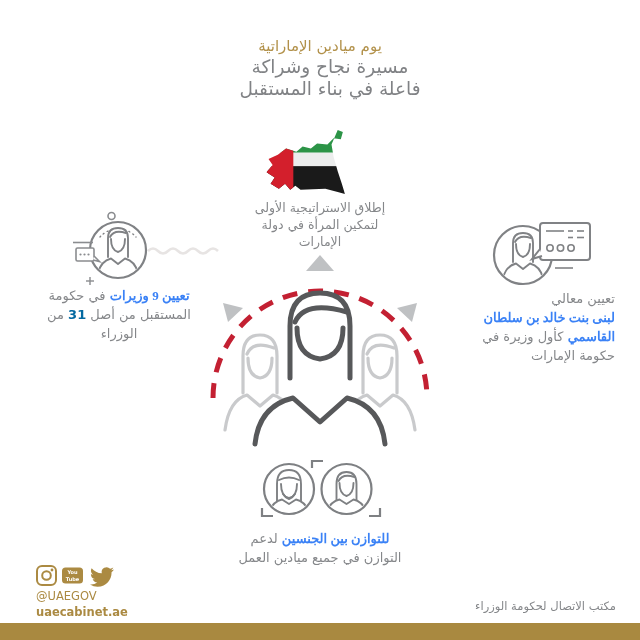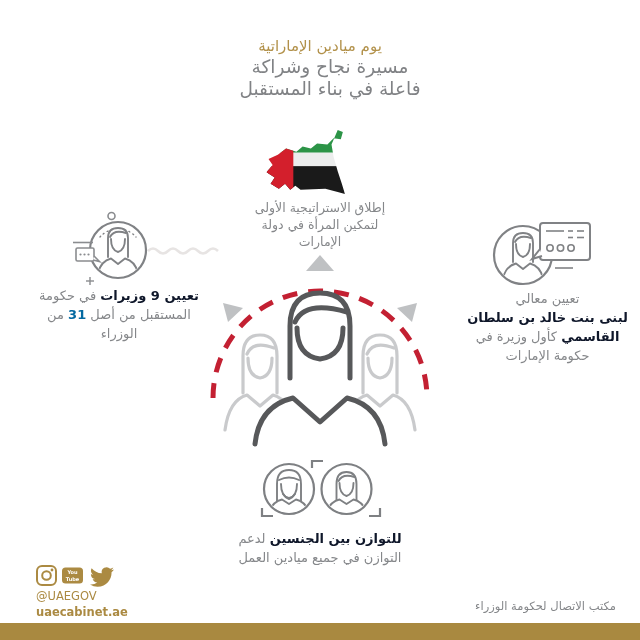--- a/index.html
+++ b/index.html
@@ -1,32 +1,32 @@
 <!DOCTYPE html>
 <html lang="ar"><head>
 <meta charset="utf-8">
 <style>
   html,body{margin:0;padding:0;}
   body{width:640px;height:640px;background:#ffffff;position:relative;overflow:hidden;
        font-family:"DejaVu Sans", sans-serif;}
   .abs{position:absolute;}
   .t-gold{color:#b2914a;}
-  .t-red{color:#0f172a;font-weight:bold;}
+  .t-red{color:#3b82f6;font-weight:bold;font-family:Liberation Serif, serif;}
   .t-dark{color:#0369a1;font-weight:bold;}
 
   .title-block{left:0;top:36px;width:640px;text-align:center;}
   .title-1{font-size:15px;line-height:20px;}
   .title-2{font-size:18.5px;line-height:22px;color:#808285;margin-left:20px;}
 
   .map-wrap{left:262px;top:130px;width:106px;height:64px;}
   .map-caption{left:220px;top:199px;width:200px;font-size:12.5px;line-height:17px;color:#85878a;text-align:center;}
 
   .stat{font-size:13px;line-height:19px;color:#85878a;text-align:center;direction:rtl;}
   .stat-left{left:28px;top:286px;width:182px;}
-  .stat-right{left:460px;top:289px;width:175px;}
+  .stat-right{left:440px;top:289px;width:175px;text-align:right;}
   .stat-bottom{left:225px;top:529px;width:190px;}
 
   .footer-handle{left:36px;top:589px;font-size:11.5px;color:#ab8a42;}
   .footer-site{left:36px;top:605px;font-size:11.5px;color:#ab8a42;font-weight:bold;}
   .footer-office{right:24px;top:599px;font-size:11.5px;color:#85878a;direction:rtl;}
   .gold-bar{left:0;bottom:0;width:640px;height:17px;background:#a98940;}
 </style>
 </head>
 <body>
 

